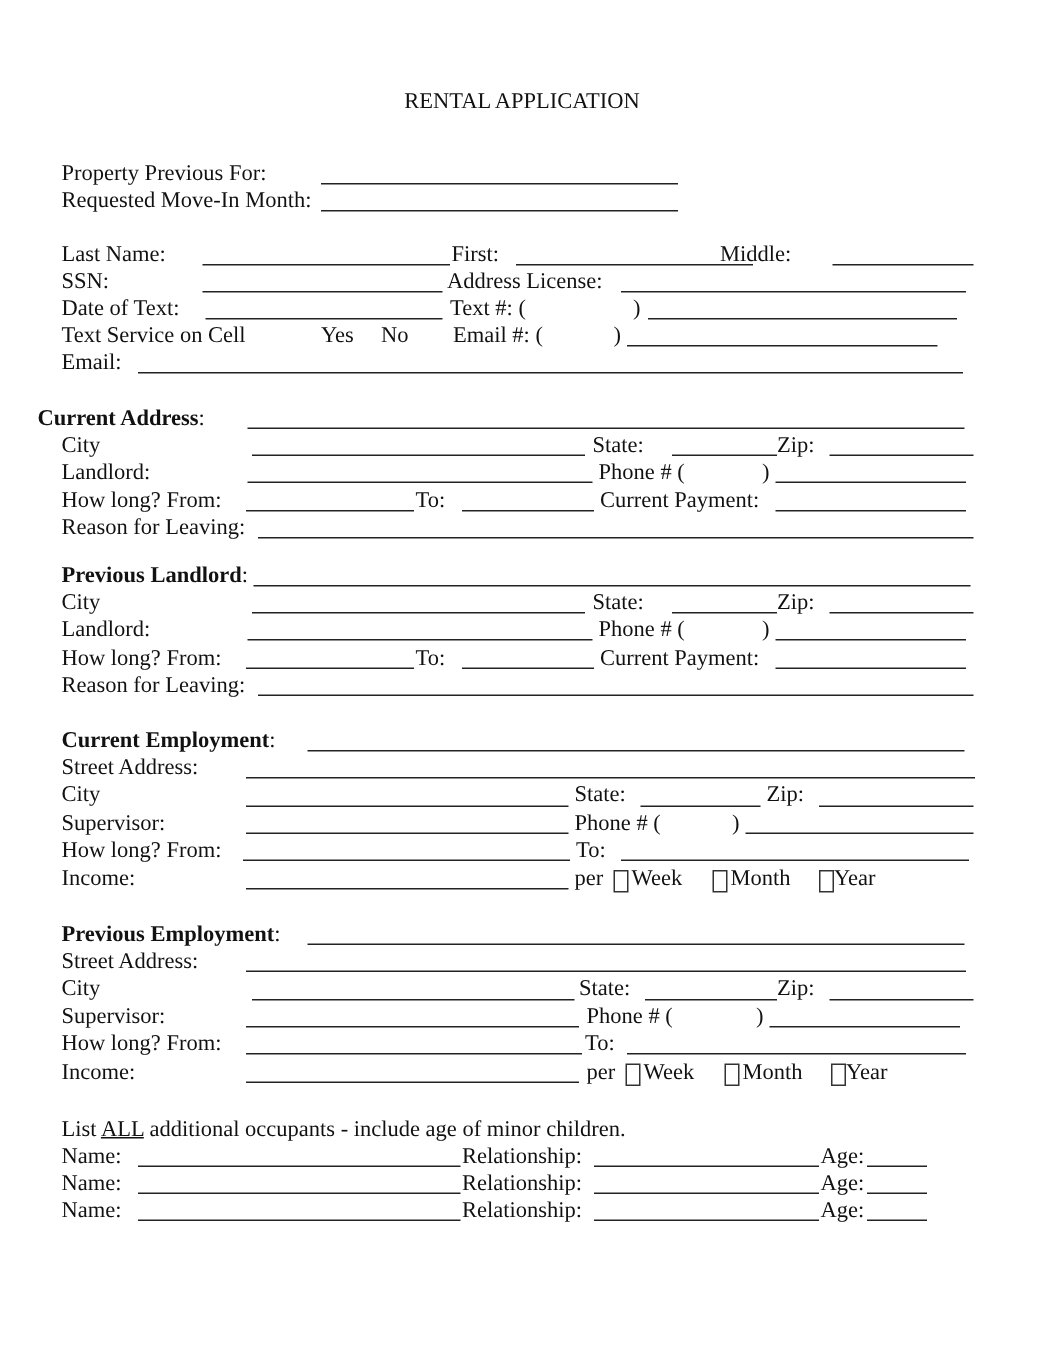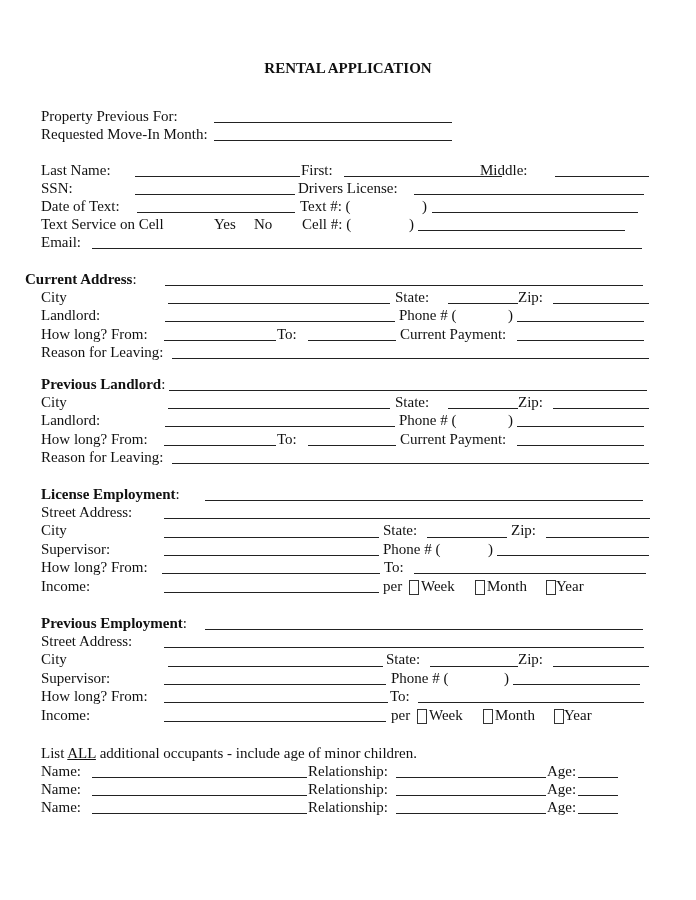--- a/index.html
+++ b/index.html
@@ -1,21 +1,21 @@
 <!DOCTYPE html>
 <html><head>
 <meta charset="utf-8">
 <style>
   html, body { margin:0; padding:0; background:#fff; }
   body { width:696px; height:900px; position:relative; overflow:hidden;
          font-family:"Liberation Serif", serif; color:#111; font-size:15px; }
   .t { position:absolute; white-space:nowrap; line-height:17px; }
   .b { font-weight:bold; }
   .ln { position:absolute; height:0; border-bottom:1px solid #222; }
-  .title { position:absolute; left:0; width:696px; text-align:center; top:60px; font-weight:bold; font-size:15px; }
+  .title { position:absolute; left:0; width:696px; text-align:center; top:60px; font-weight:normal; font-size:15px; }
   .cb { position:absolute; width:8px; height:13px; border:1px solid #333; background:#fff; }
   .u { text-decoration:underline; }
 </style>
 </head>
 <body>
 
 <div class="title">RENTAL APPLICATION</div>
 
 <span class="t" style="left:41px;top:108px">Property Previous For:</span>
 <div class="ln" style="left:214px;width:238px;top:122px"></div>
@@ -24,33 +24,33 @@
 
 <span class="t" style="left:41px;top:162px">Last Name:</span>
 <div class="ln" style="left:135px;width:165px;top:176px"></div>
 <span class="t" style="left:301px;top:162px">First:</span>
 <div class="ln" style="left:344px;width:158px;top:176px"></div>
 <span class="t" style="left:480px;top:162px">Middle:</span>
 <div class="ln" style="left:555px;width:94px;top:176px"></div>
 
 <span class="t" style="left:41px;top:180px">SSN:</span>
 <div class="ln" style="left:135px;width:160px;top:194px"></div>
-<span class="t" style="left:298px;top:180px">Drivers License:</span>
+<span class="t" style="left:298px;top:180px">Address License:</span>
 <div class="ln" style="left:414px;width:230px;top:194px"></div>
 
 <span class="t" style="left:41px;top:198px">Date of Text:</span>
 <div class="ln" style="left:137px;width:158px;top:212px"></div>
 <span class="t" style="left:300px;top:198px">Text #: (</span>
 <span class="t" style="left:422px;top:198px">)</span>
 <div class="ln" style="left:432px;width:206px;top:212px"></div>
 
 <span class="t" style="left:41px;top:216px">Text Service on Cell</span>
 <span class="t" style="left:214px;top:216px">Yes</span>
 <span class="t" style="left:254px;top:216px">No</span>
-<span class="t" style="left:302px;top:216px">Cell #: (</span>
+<span class="t" style="left:302px;top:216px">Email #: (</span>
 <span class="t" style="left:409px;top:216px">)</span>
 <div class="ln" style="left:418px;width:207px;top:230px"></div>
 
 <span class="t" style="left:41px;top:234px">Email:</span>
 <div class="ln" style="left:92px;width:550px;top:248px"></div>
 
 <span class="t" style="left:25px;top:271px"><span class="b">Current Address</span><span>:</span></span>
 <div class="ln" style="left:165px;width:478px;top:285px"></div>
 <span class="t" style="left:41px;top:289px">City</span>
 <div class="ln" style="left:168px;width:222px;top:303px"></div>
@@ -87,21 +87,21 @@
 <div class="ln" style="left:517px;width:127px;top:426px"></div>
 <span class="t" style="left:41px;top:431px">How long?  From:</span>
 <div class="ln" style="left:164px;width:112px;top:445px"></div>
 <span class="t" style="left:277px;top:431px">To:</span>
 <div class="ln" style="left:308px;width:88px;top:445px"></div>
 <span class="t" style="left:400px;top:431px">Current Payment:</span>
 <div class="ln" style="left:517px;width:127px;top:445px"></div>
 <span class="t" style="left:41px;top:449px">Reason for Leaving:</span>
 <div class="ln" style="left:172px;width:477px;top:463px"></div>
 
-<span class="t" style="left:41px;top:486px"><span class="b">License Employment</span><span>:</span></span>
+<span class="t" style="left:41px;top:486px"><span class="b">Current Employment</span><span>:</span></span>
 <div class="ln" style="left:205px;width:438px;top:500px"></div>
 <span class="t" style="left:41px;top:504px">Street Address:</span>
 <div class="ln" style="left:164px;width:486px;top:518px"></div>
 <span class="t" style="left:41px;top:522px">City</span>
 <div class="ln" style="left:164px;width:215px;top:537px"></div>
 <span class="t" style="left:383px;top:522px">State:</span>
 <div class="ln" style="left:427px;width:80px;top:537px"></div>
 <span class="t" style="left:511px;top:522px">Zip:</span>
 <div class="ln" style="left:546px;width:103px;top:537px"></div>
 <span class="t" style="left:41px;top:541px">Supervisor:</span>

